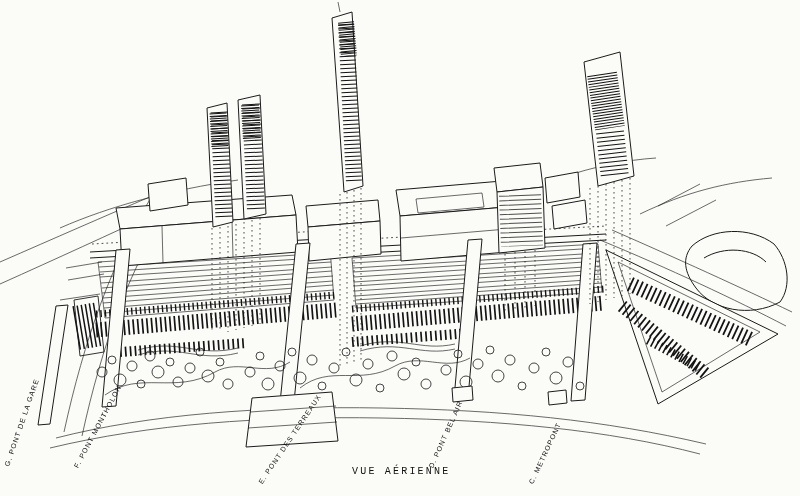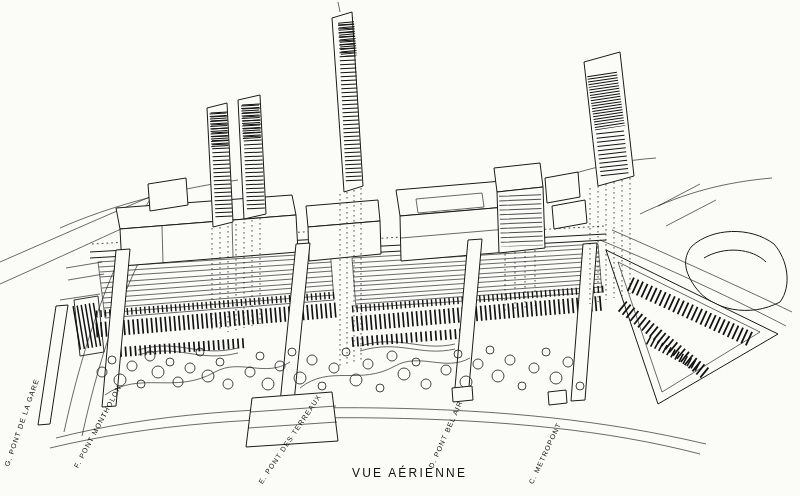--- a/index.html
+++ b/index.html
@@ -14,22 +14,22 @@
   .proj{stroke:#222;stroke-width:.8;stroke-dasharray:1.6 3.4;fill:none;}
   .arc{stroke:#141414;fill:none;}
   .tree{stroke:#161616;fill:none;stroke-width:.8;}
   .lbl{position:absolute;font-size:7px;letter-spacing:1.1px;color:#111;white-space:nowrap;
        transform-origin:0 100%;}
   .lbl-g{left:10px;top:460px;transform:rotate(-71deg);}
   .lbl-f{left:79px;top:462px;transform:rotate(-62deg);}
   .lbl-e{left:263px;top:478px;transform:rotate(-56deg);}
   .lbl-d{left:434px;top:462px;transform:rotate(-66deg);}
   .lbl-c{left:534px;top:478px;transform:rotate(-65deg);}
-  .caption{position:absolute;left:352px;top:466px;font-size:12px;letter-spacing:2.2px;color:#111;
-           white-space:nowrap;}
+  .caption{position:absolute;left:352px;top:466px;font-size:10px;letter-spacing:2.2px;color:#111;
+           white-space:nowrap;font-family:Liberation Mono, monospace;}
 </style>
 </head>
 <body>
 
 <div class="stage">
 
   <svg width="800" height="496" viewBox="0 0 800 496">
 
     <g>
       <path class="s thin" d="

